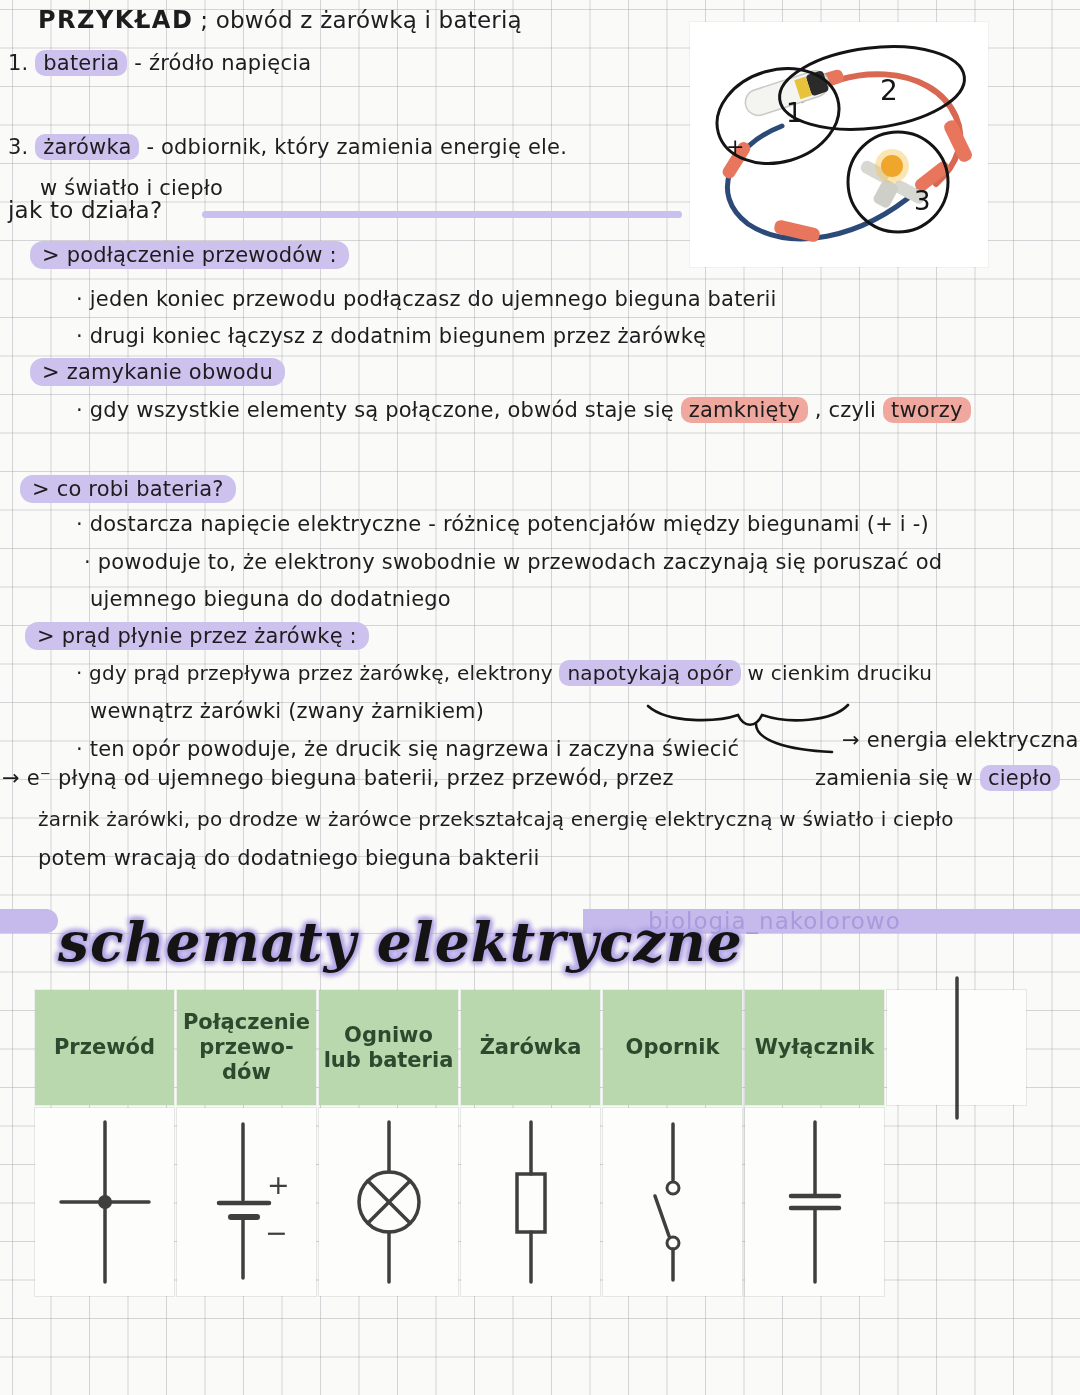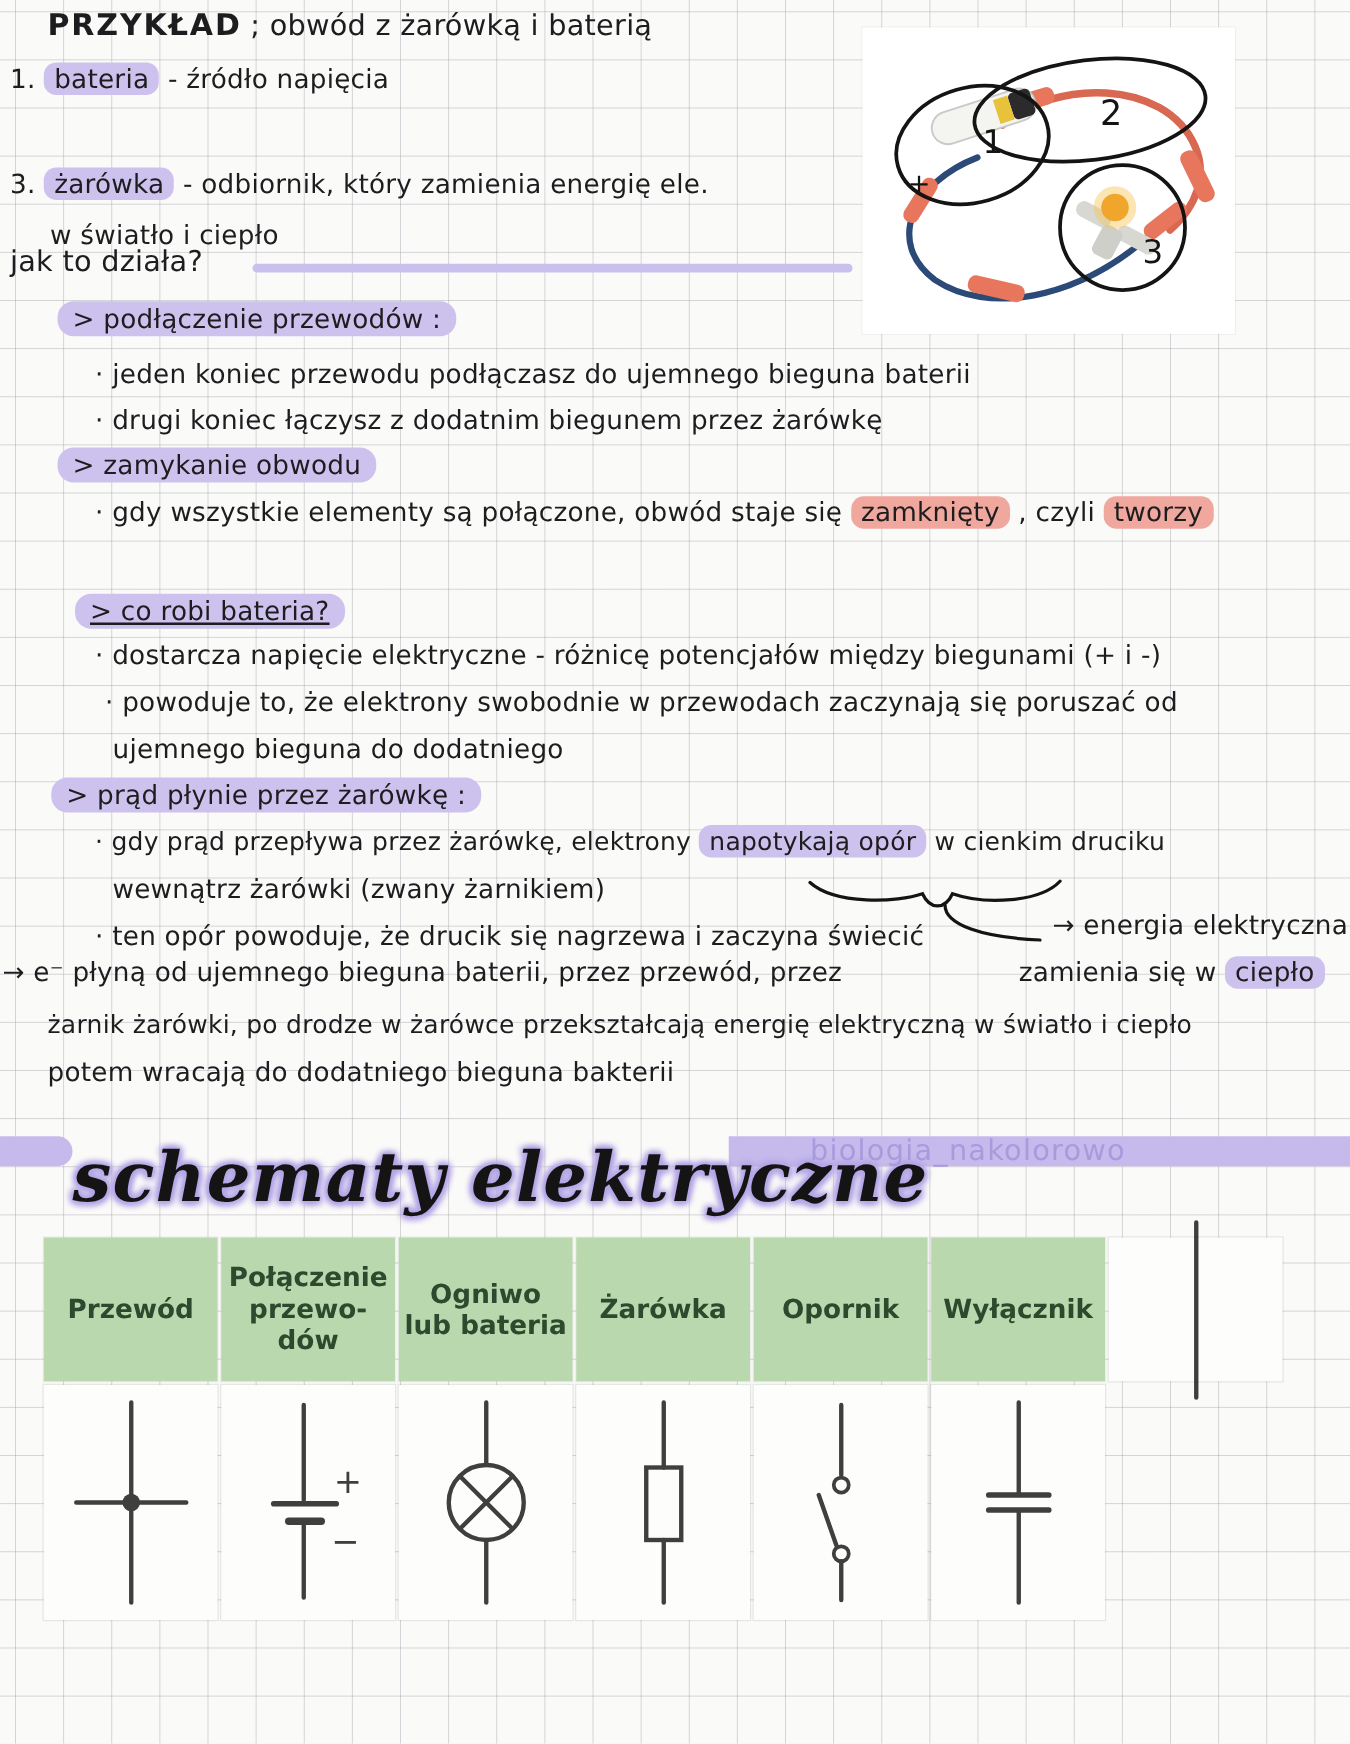--- a/index.html
+++ b/index.html
@@ -11,21 +11,21 @@
       linear-gradient(to right, rgba(150,150,162,.38) 1px, transparent 1px),
       linear-gradient(to bottom, rgba(150,150,162,.38) 1px, transparent 1px);
     background-size:38.5px 38.5px;
     background-position:12px 9px;
     color:#1d1d1f;
   }
   .line{position:absolute;white-space:nowrap;font-size:21px;letter-spacing:.2px;color:#1d1d1f;}
   .heading-word{font-size:24px;font-weight:bold;letter-spacing:1.5px;}
   .hl-p{background:#cdc2ee;border-radius:10px;padding:1px 8px;}
   .hl-r{background:#efa79e;border-radius:10px;padding:1px 8px;}
-  .sec-head{background:#cdc2ee;border-radius:13px;padding:2px 12px;margin-left:16px;}
+  .sec-head{background:#cdc2ee;border-radius:13px;padding:2px 12px;}
   .qline{position:absolute;height:7px;background:#c9c0ee;border-radius:4px;}
   .photo{position:absolute;left:690px;top:22px;width:298px;height:245px;background:#fff;box-shadow:0 0 0 1px rgba(0,0,0,.04);}
   .band{position:absolute;top:909px;height:24px;background:#c5baeb;}
   .band-a{left:0;width:58px;border-radius:0 12px 12px 0;}
   .band-b{left:583px;width:497px;}
   .script-title{
     position:absolute;left:58px;top:878px;font-family:"DejaVu Serif",serif;
     font-style:italic;font-weight:bold;font-size:55px;letter-spacing:1px;color:#141414;
     text-shadow:0 0 2px #b4a6e6,0 0 6px #b4a6e6,2px 2px 5px #b4a6e6,-2px 2px 5px #b4a6e6,2px -2px 5px #b4a6e6,-2px -2px 5px #b4a6e6;
     white-space:nowrap;
@@ -85,21 +85,21 @@
   <div class="line" style="left:30px;top:360px;">
     <span class="sec-head">&gt; zamykanie obwodu</span>
   </div>
   <div class="line" style="left:76px;top:398px;">
     <span>· gdy wszystkie elementy są połączone, obwód staje się</span>
     <span class="hl-r">zamknięty</span>
     <span>, czyli</span>
     <span class="hl-r">tworzy</span>
   </div>
 
-  <div class="line" style="left:44px;top:477px;text-decoration:underline;">
+  <div class="line" style="left:20px;top:477px;">
     <span class="sec-head">&gt; co robi bateria?</span>
   </div>
   <div class="line" style="left:76px;top:512px;">· dostarcza napięcie elektryczne - różnicę potencjałów między biegunami (+ i -)</div>
   <div class="line" style="left:84px;top:550px;">· powoduje to, że elektrony swobodnie w przewodach zaczynają się poruszać od</div>
   <div class="line" style="left:90px;top:587px;">ujemnego bieguna do dodatniego</div>
 
   <div class="line" style="left:25px;top:624px;">
     <span class="sec-head">&gt; prąd płynie przez żarówkę :</span>
   </div>
   <div class="line" style="left:76px;top:661px;font-size:20px;">

